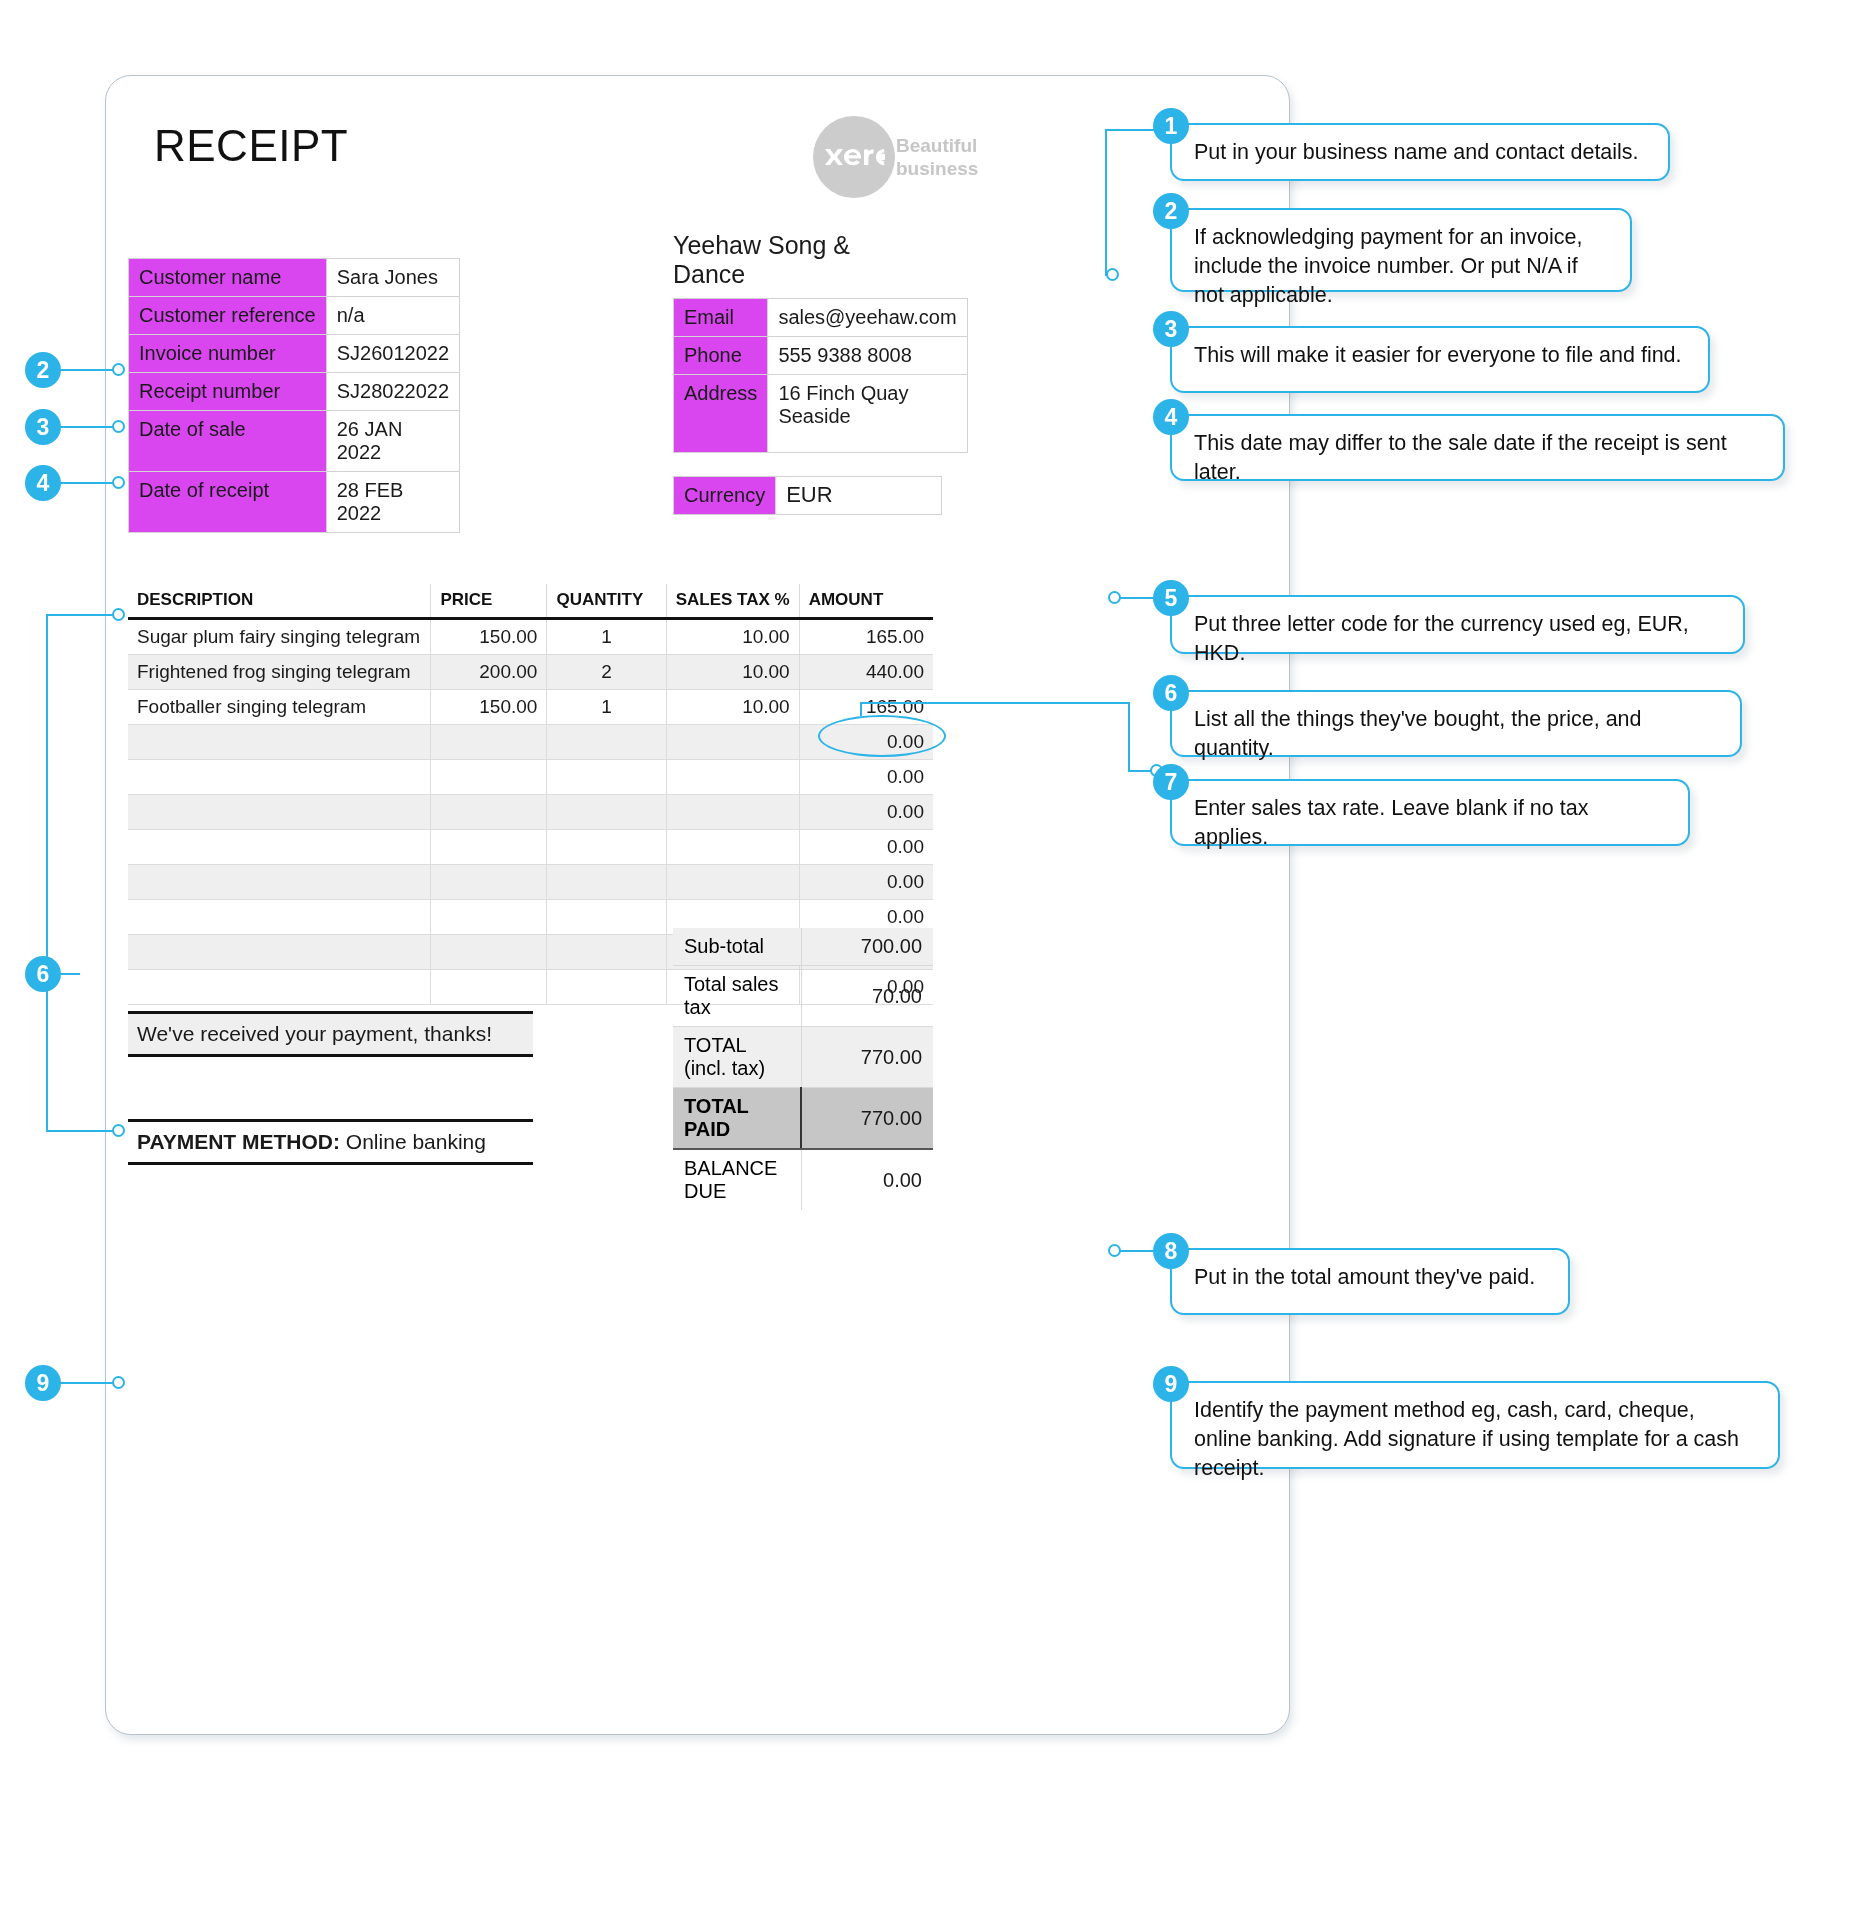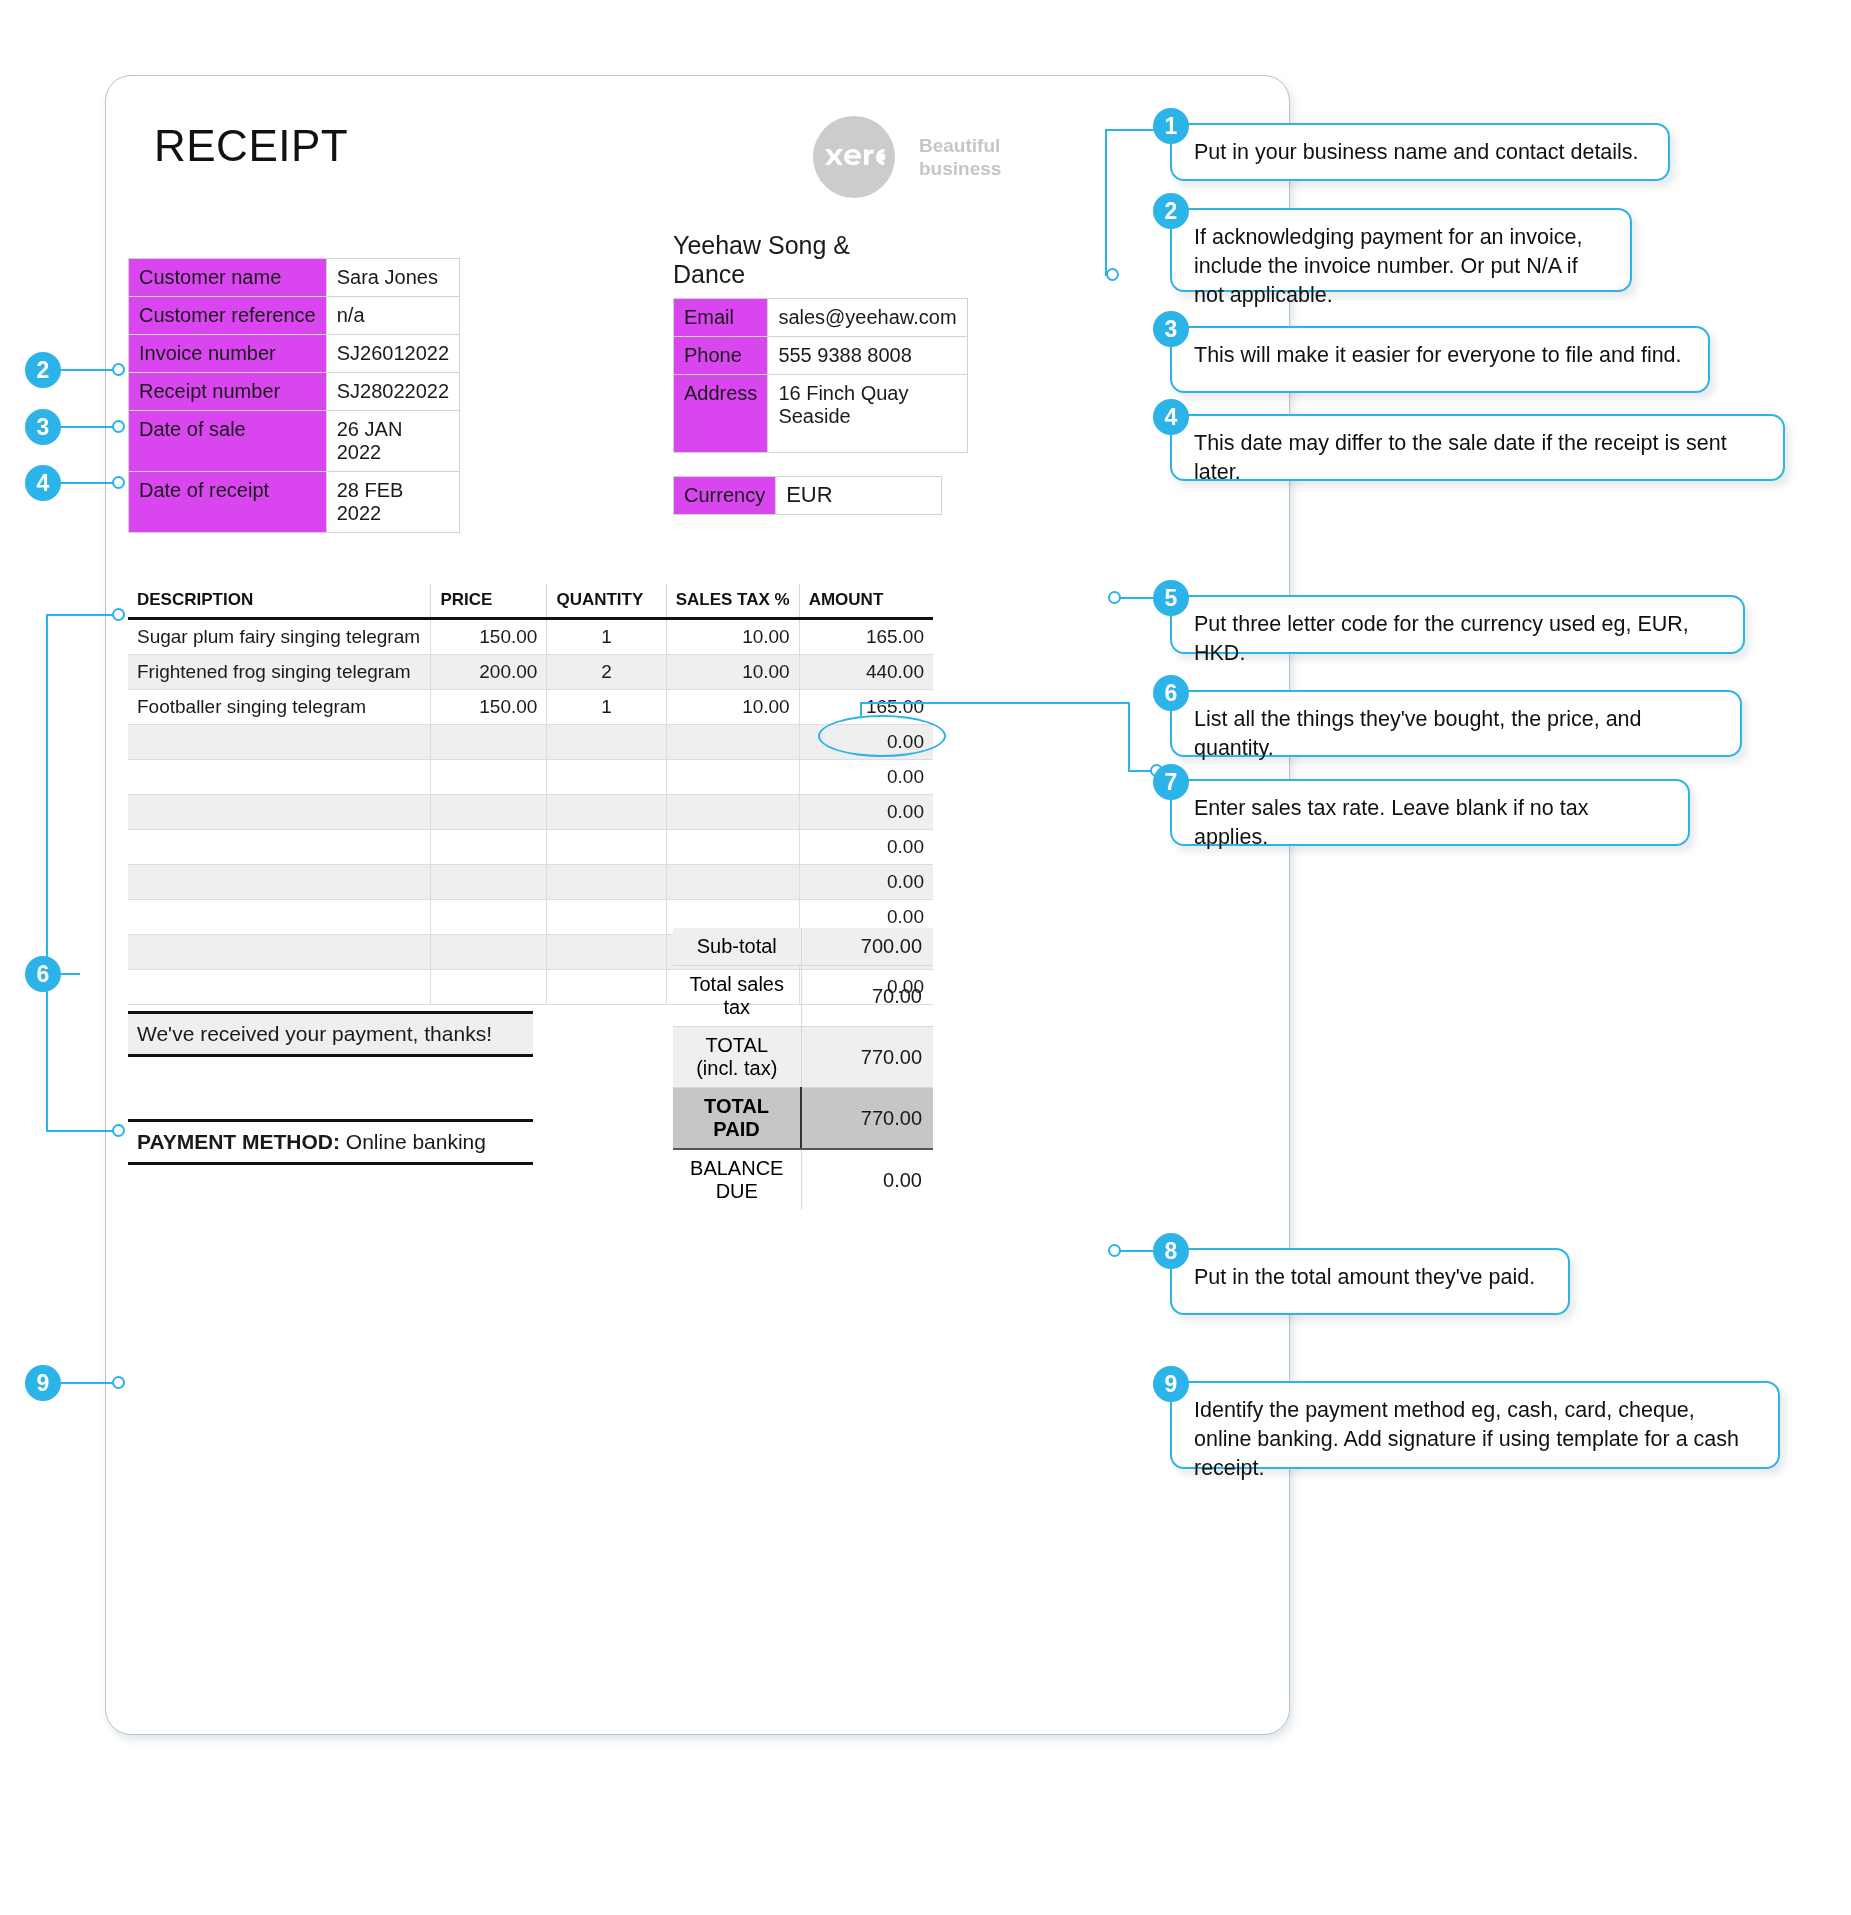--- a/index.html
+++ b/index.html
@@ -20,21 +20,21 @@
     border-radius: 26px;
     box-shadow: 3px 5px 9px rgba(120,140,155,.22);
   }
 
   .title {
     position: absolute; left: 48px; top: 45px;
     font-size: 44px; letter-spacing: .5px; color: #111; font-weight: 400;
   }
 
   
-  .logo-wrap { position: absolute; left: 707px; top: 40px; display: flex; align-items: center; gap: 24px; }
+  .logo-wrap { position: absolute; left: 707px; top: 40px; display: flex; align-items: center; gap: 1px; }
   .logo-circle {
     width: 82px; height: 82px; border-radius: 50%; background: #cccccc;
     display: flex; align-items: center; justify-content: center;
   }
   .logo-tag { font-size: 19px; line-height: 1.22; color: #c6c6c6; font-weight: bold; }
 
   
   table.kv { border-collapse: collapse; }
   table.kv td { border: 1px solid #d2d2d2; font-size: 20px; color: #1a1a1a; padding: 7px 10px; vertical-align: top; }
   table.kv td.k { background: #d946ef; white-space: nowrap; margin-left: 16px; }
@@ -77,21 +77,21 @@
   .items tr.alt td { background: #efefef; }
   .col-desc { width: 312px; }
   .col-price { width: 118px; }
   .col-qty { width: 120px; }
   .col-tax { width: 119px; }
   .col-amt { width: 136px; }
 
   
   .totals { position: absolute; left: 567px; top: 852px; width: 260px; border-collapse: collapse; }
   .totals td { font-size: 20px; padding: 7px 11px; border-bottom: 1px solid #d8d8d8; }
-  .totals td.lbl { text-align: center; width: 128px; border-right: 1px solid #d8d8d8; }
+  .totals td.lbl { text-align: left; width: 128px; border-right: 1px solid #d8d8d8; }
   .totals td.val { text-align: right; color: #1a1a1a; }
   .totals tr.shade td { background: #efefef; }
   .totals tr.paid td { background: #c6c6c6; font-weight: bold; border-bottom: 2px solid #555; }
   .totals tr.paid td.lbl { border-right: 2px solid #333; }
   .totals tr.paid td.val { font-weight: normal; }
   .totals tr.due td { background: #ffffff; border-bottom: none; }
   .totals tr.due td.lbl { font-weight: normal; }
 
   
   .msg-box {

